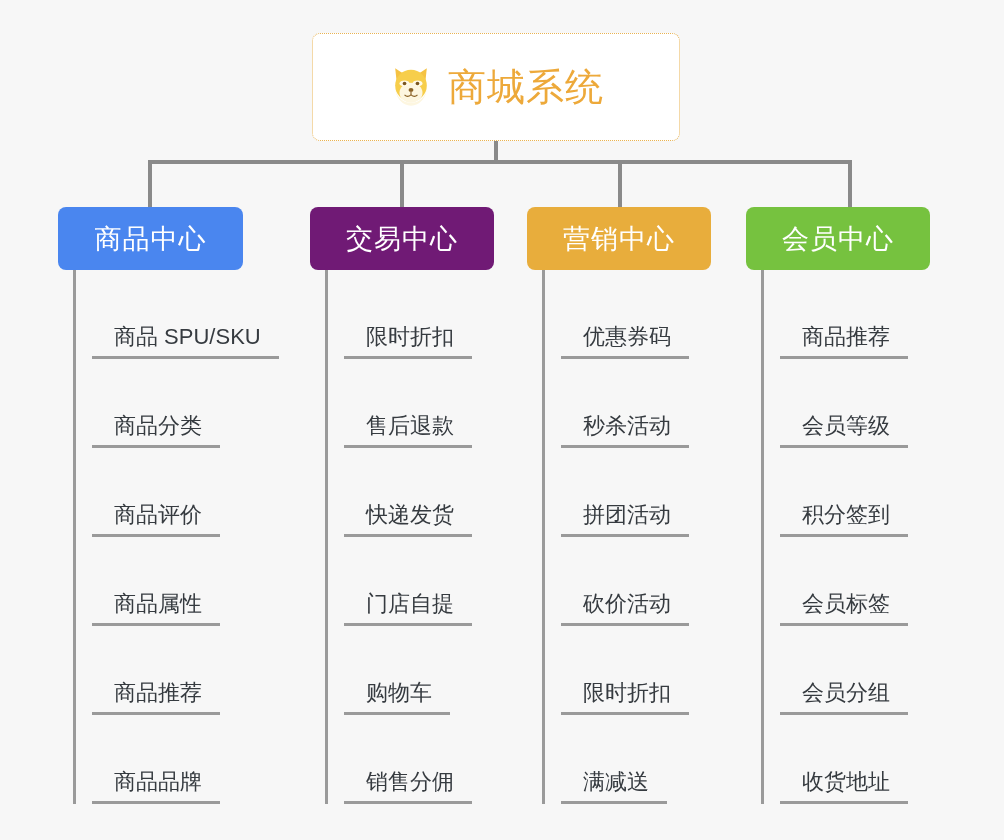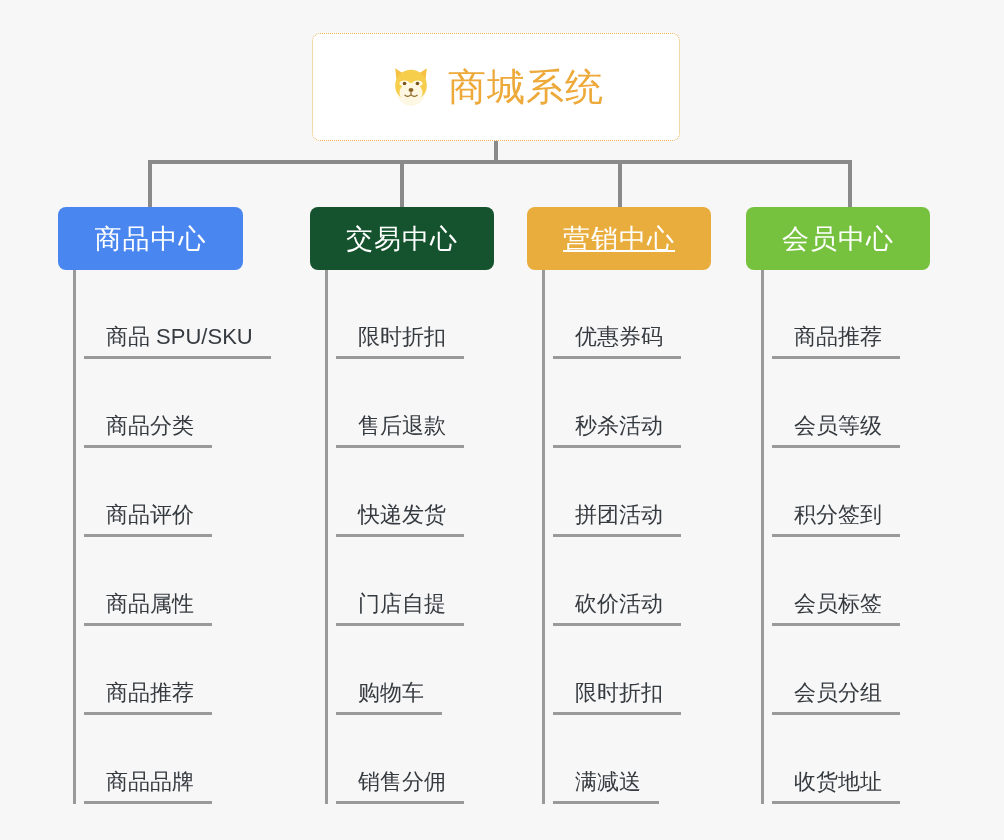--- a/index.html
+++ b/index.html
@@ -88,21 +88,21 @@
     color: #ffffff;
     font-size: 27px;
     letter-spacing: 1px;
     white-space: nowrap;
   }
 
   
   .children {
     position: relative;
     margin-left: 15px;
-    padding-left: 8px;
+    padding-left: 16px;
     border-left: 3px solid #9a9a9a;
   }
   .leaf {
     height: 89px;
     position: relative;
     display: flex;
     align-items: flex-end;
   }
   .leaf-label {
     display: inline-block;
@@ -165,21 +165,21 @@
       <div class="leaf">
           <span class="leaf-label">商品推荐</span>
         </div>
       <div class="leaf">
           <span class="leaf-label">商品品牌</span>
         </div>
     </div>
   </div>
 
   <div class="column" style="left:310px;width:184px;">
-    <div class="cat-header" style="background: #14532d;">
+    <div class="cat-header" style="background: #701a75;">
       <span>交易中心</span>
     </div>
     <div class="children">
       <div class="leaf">
           <span class="leaf-label">限时折扣</span>
         </div>
       <div class="leaf">
           <span class="leaf-label">售后退款</span>
         </div>
       <div class="leaf">
@@ -191,21 +191,21 @@
       <div class="leaf">
           <span class="leaf-label">购物车</span>
         </div>
       <div class="leaf">
           <span class="leaf-label">销售分佣</span>
         </div>
     </div>
   </div>
 
   <div class="column" style="left:527px;width:184px;">
-    <div class="cat-header" style="background: rgb(232, 173, 60); text-decoration: underline;">
+    <div class="cat-header" style="background: rgb(232, 173, 60);">
       <span>营销中心</span>
     </div>
     <div class="children">
       <div class="leaf">
           <span class="leaf-label">优惠券码</span>
         </div>
       <div class="leaf">
           <span class="leaf-label">秒杀活动</span>
         </div>
       <div class="leaf">

